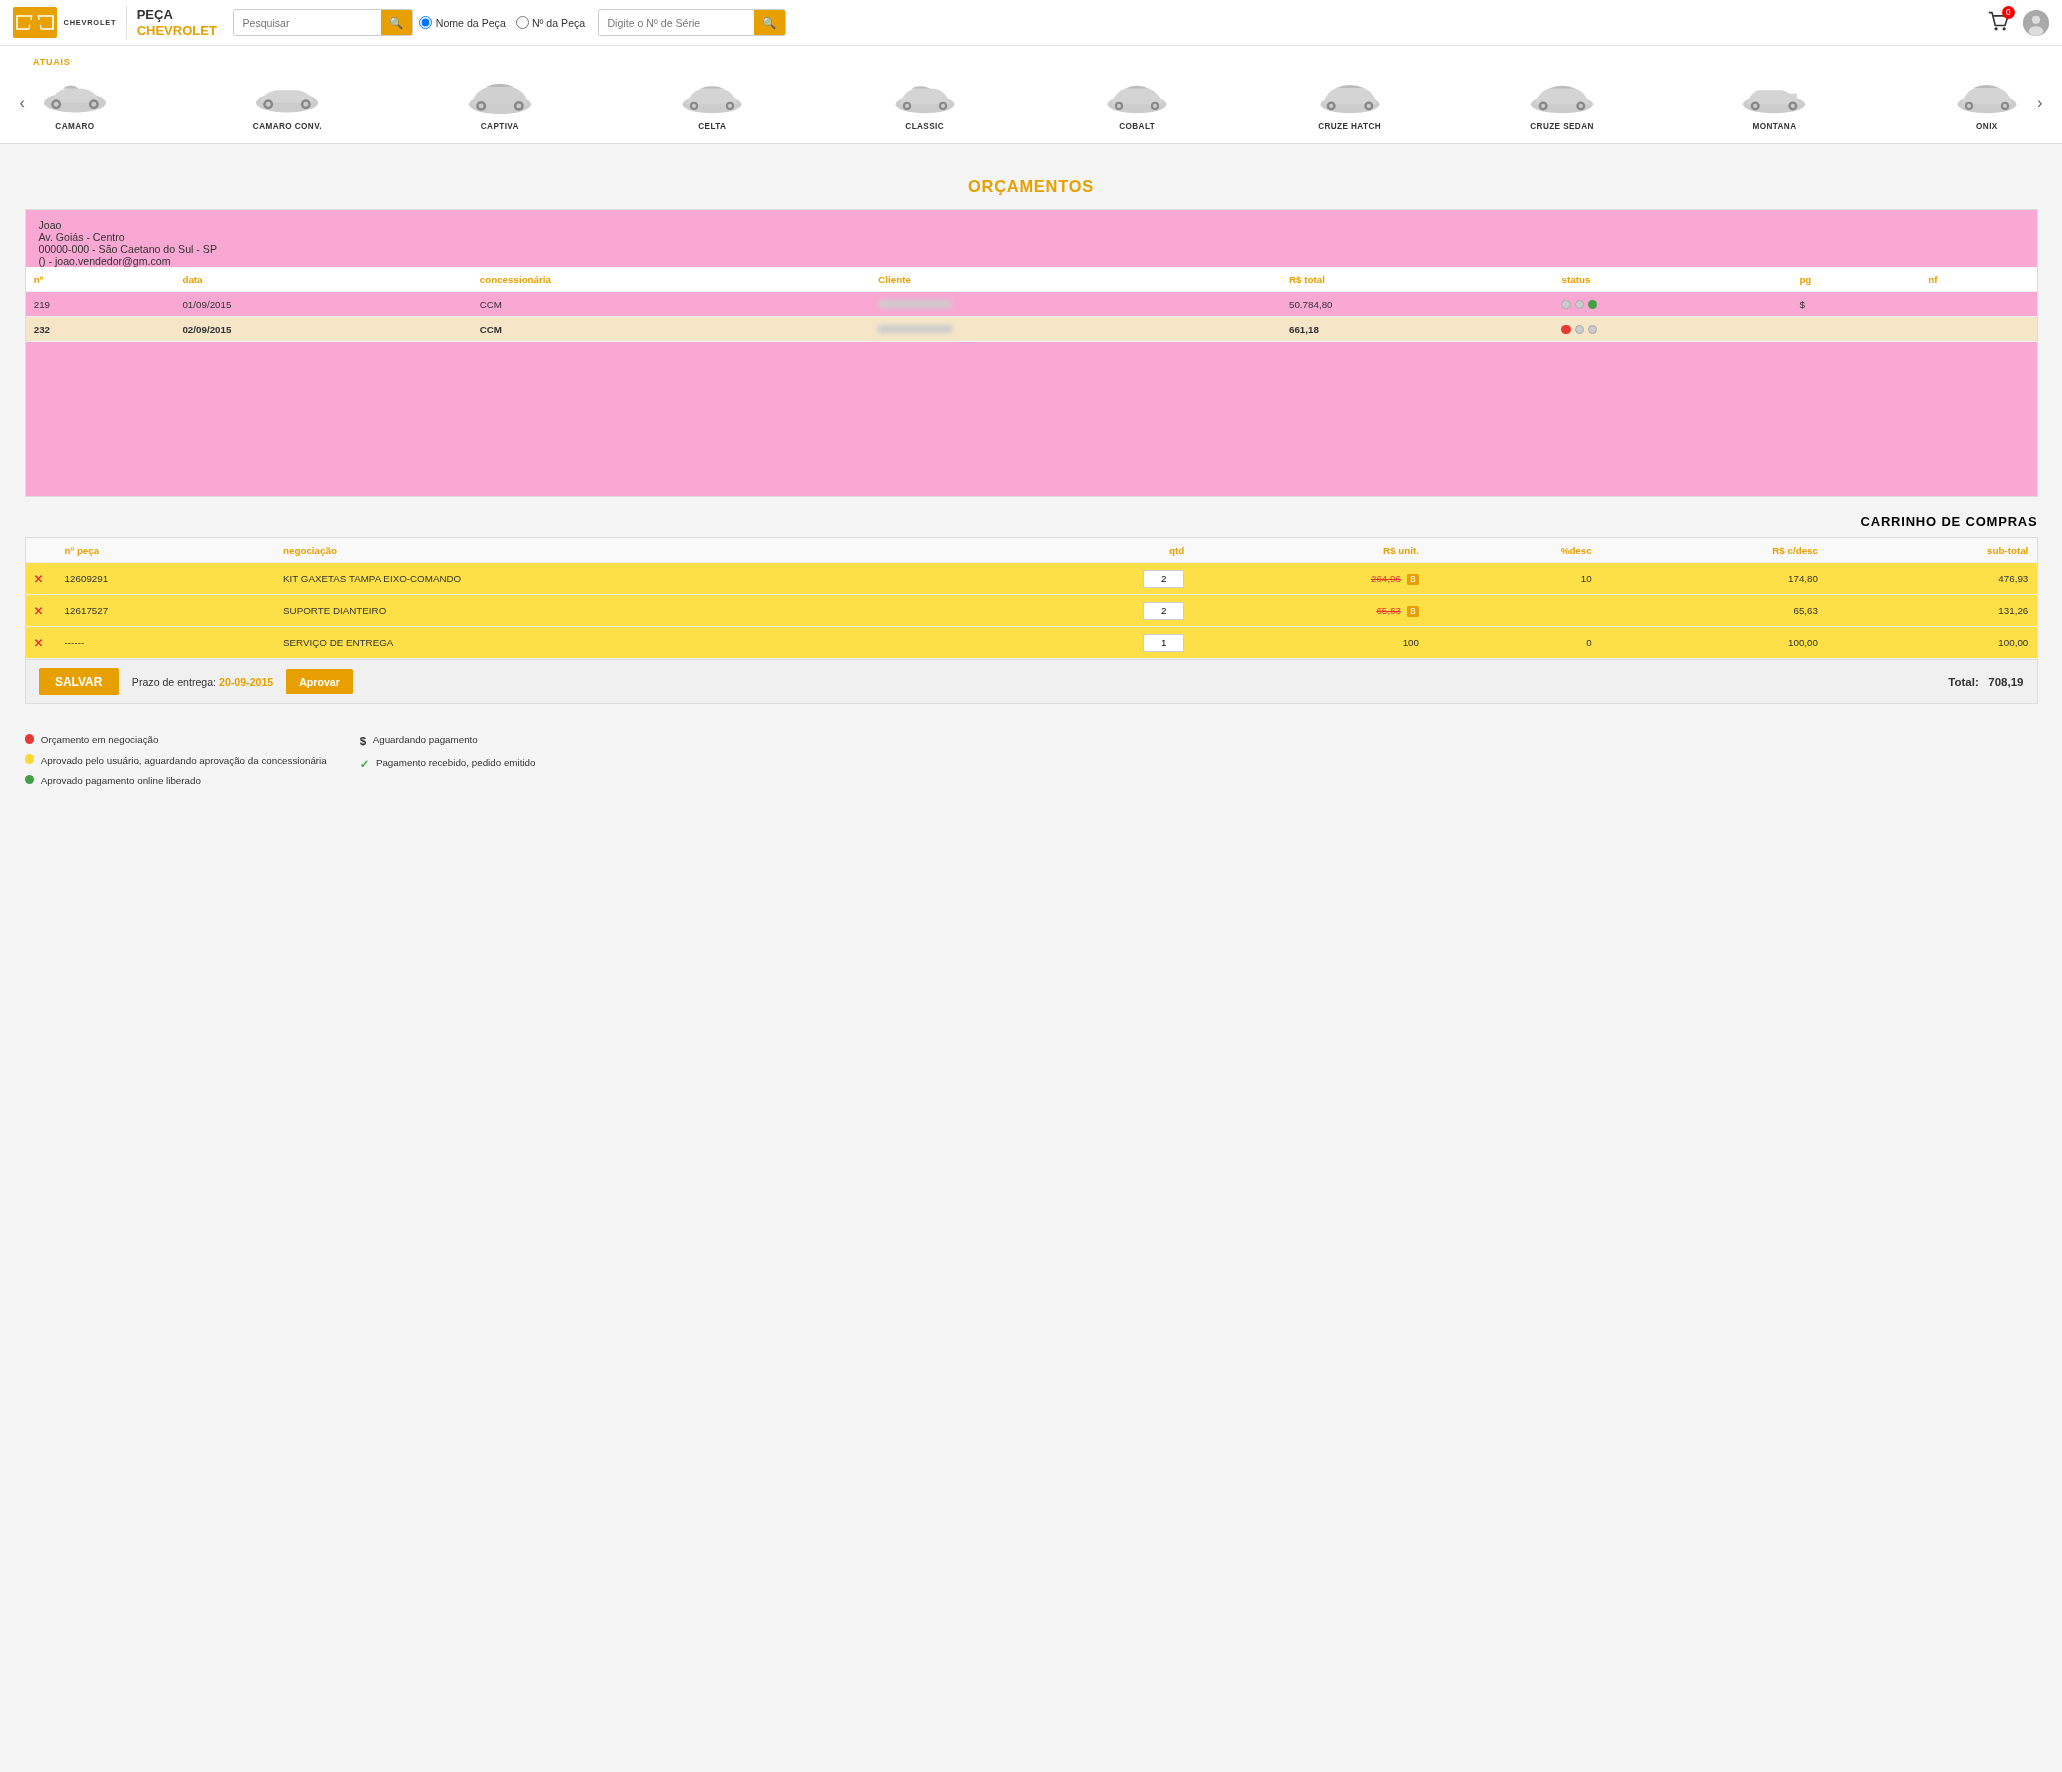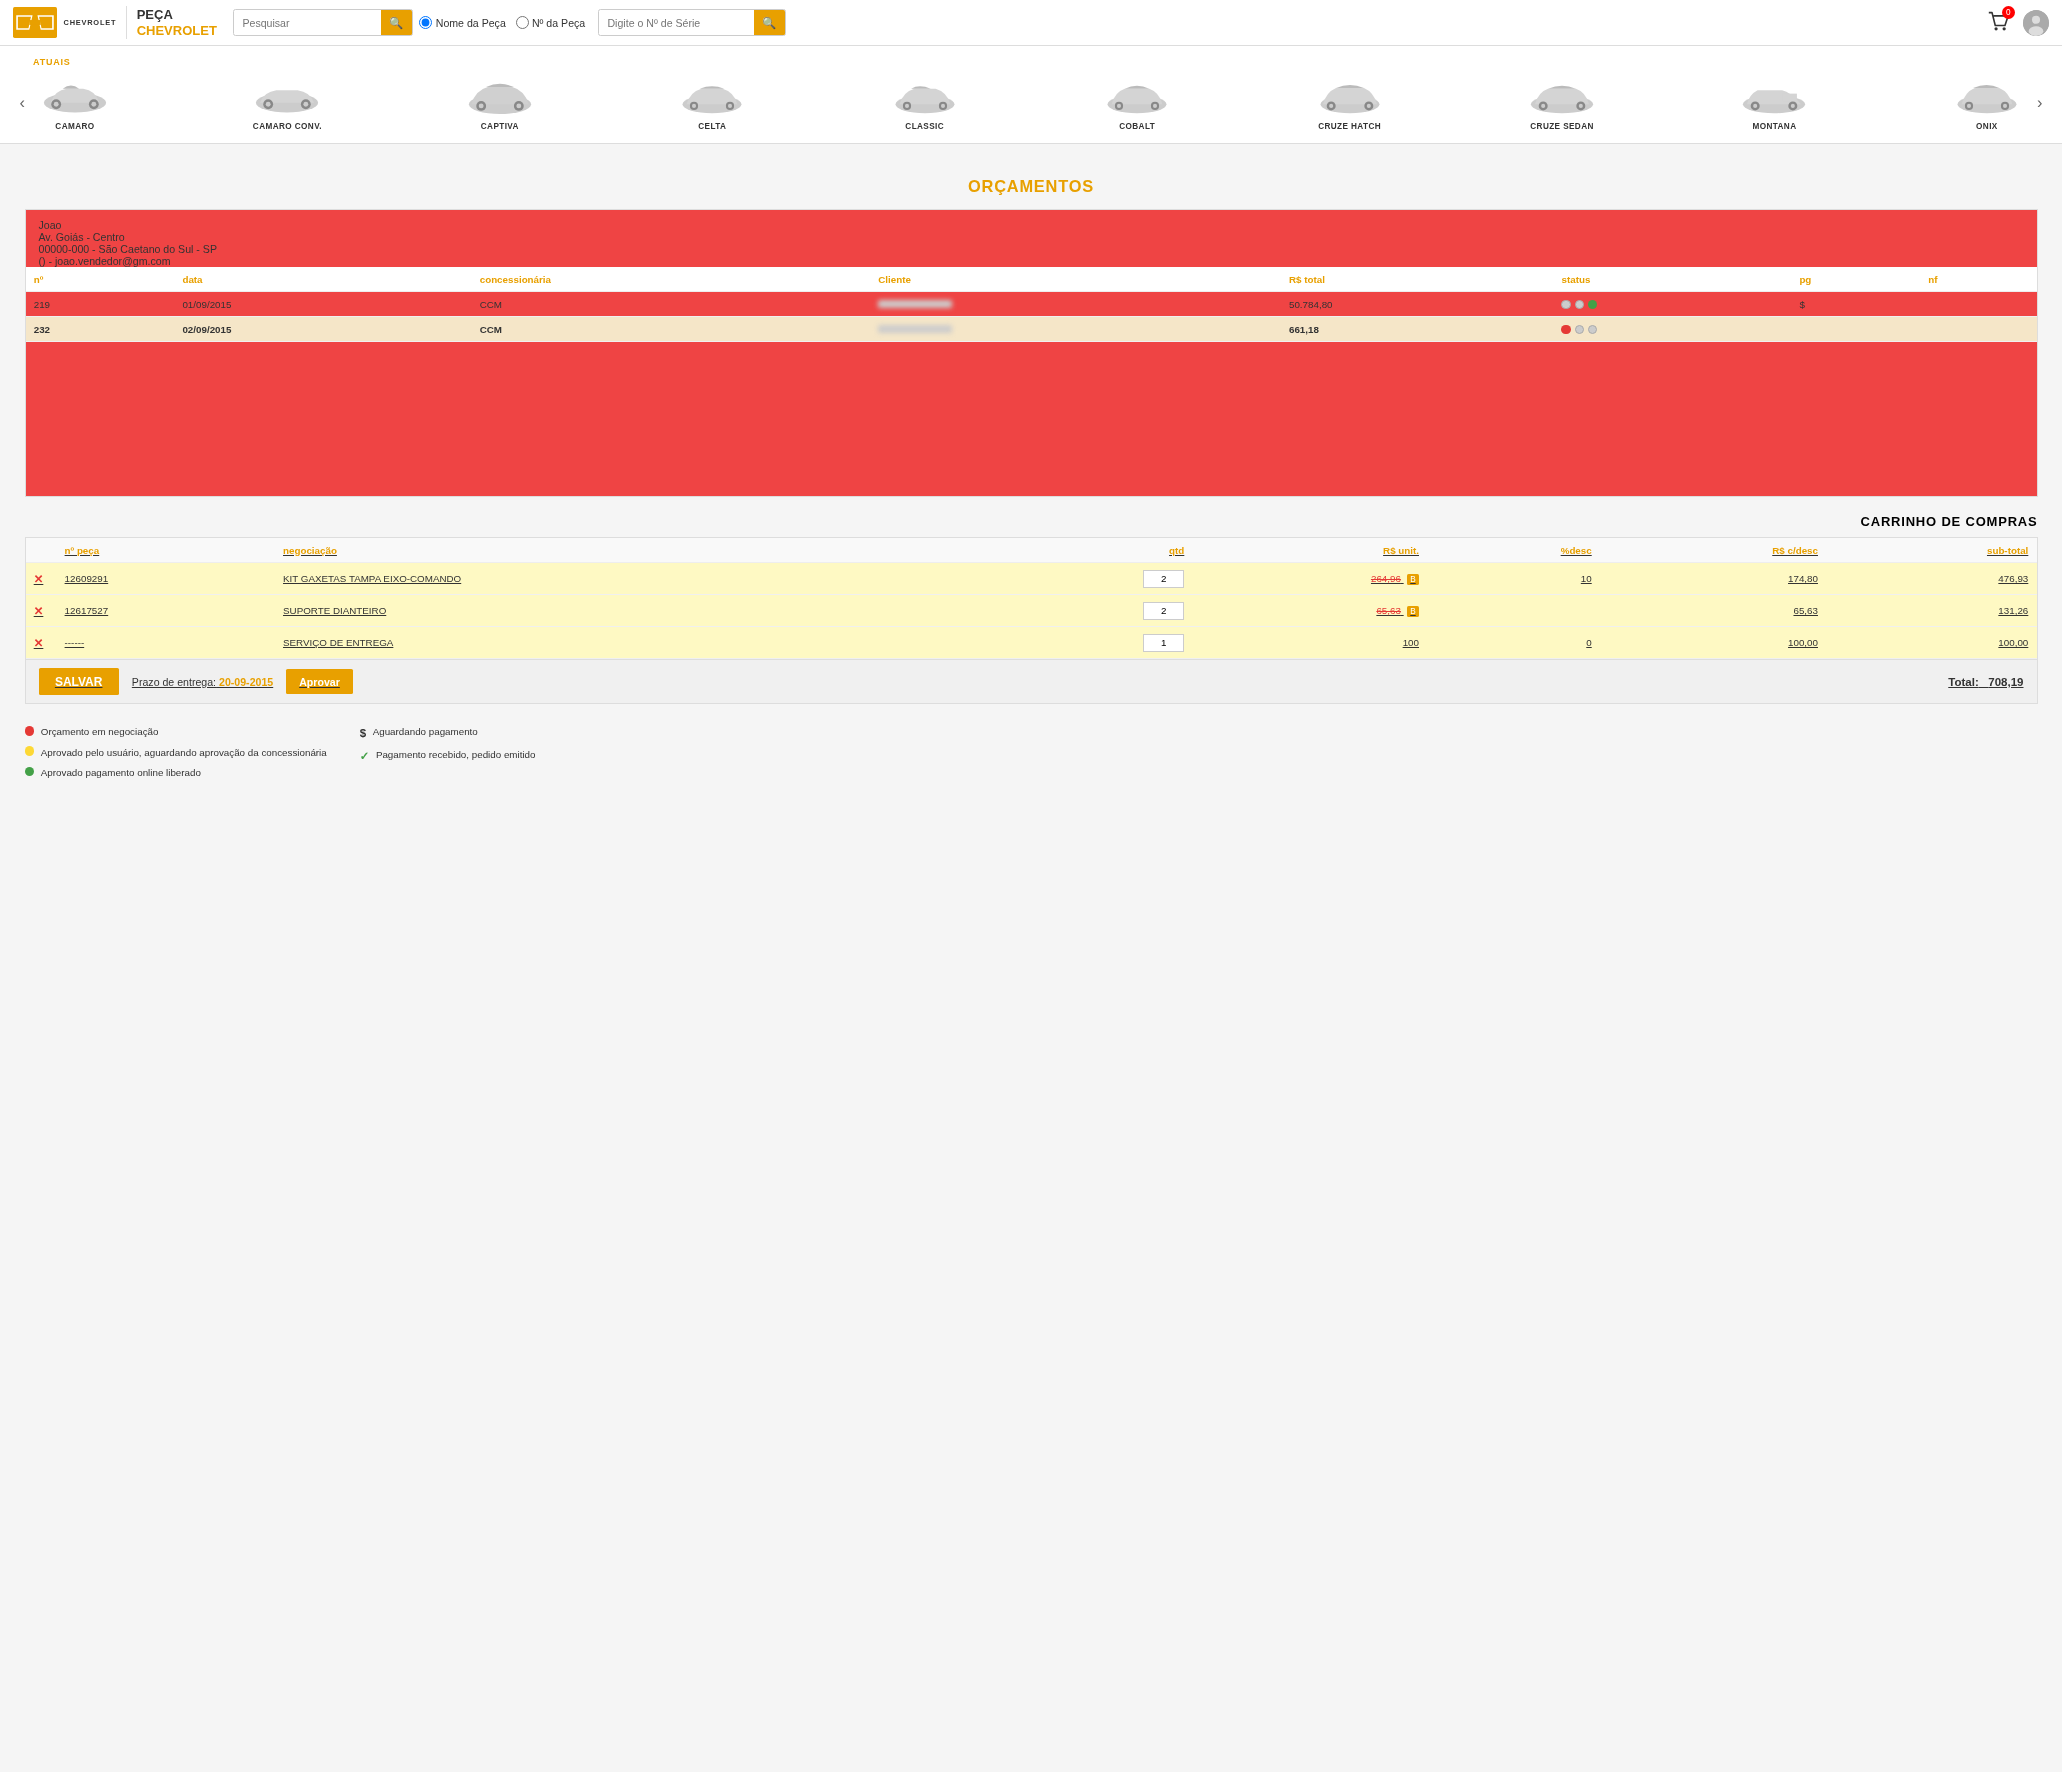--- a/index.html
+++ b/index.html
@@ -45,38 +45,38 @@
     .orcamentos-table td { padding: 6.5px 8.2px; font-size: 9.8px; border-bottom: 0.8px solid #f0f0f0; }
     .orcamentos-table tr.highlighted { background: #f5e6c8; }
     .orcamentos-table tr.highlighted td { font-weight: bold; }
 
     .status-dots { display: flex; gap: 3.3px; align-items: center; }
     .dot { width: 9.8px; height: 9.8px; border-radius: 50%; }
     .dot-red { background: #e53935; }
     .dot-green { background: #43a047; }
     .dot-gray { background: #ccc; border: 0.8px solid #aaa; }
 
-    .orcamentos-box { border: 0.8px solid #ddd; background: #ef4444; margin-bottom: 16.4px; }
+    .orcamentos-box { border: 0.8px solid #ddd; background: #f9a8d4; margin-bottom: 16.4px; }
     .orcamentos-inner { min-height: 229px; }
 
     
     .carrinho-title { text-align: right; font-size: 13px; font-weight: bold; color: #000000; margin: 13px 0 8.2px; letter-spacing: 0.8px; }
 
     .carrinho-table { width: 100%; border-collapse: collapse; }
     .carrinho-table thead tr { background: #f9f9f9; }
     .carrinho-table th { padding: 6.5px 8.2px; text-align: left; font-weight: bold; color: #e8a000; font-size: 9.8px; border-bottom: 0.8px solid #eee; }
     .carrinho-table th.right { text-align: right; }
     .carrinho-table td { padding: 6.5px 8.2px; font-size: 9.8px; border-bottom: 0.8px solid #f0f0f0; vertical-align: middle; }
     .carrinho-table td.right { text-align: right; }
 
     .remove-btn { color: #e53935; font-weight: bold; cursor: pointer; font-size: 11.5px; margin-right: 4.9px; }
     .qty-input { width: 41px; border: 0.8px solid #ccc; padding: 2.5px 4.9px; text-align: center; font-size: 9.8px; }
     .price-b { background: #e8a000; color: white; font-size: 8.2px; padding: 0.8px 3.3px; border-radius: 1.6px; margin-left: 3.3px; }
 
-    .carrinho-box { border: 0.8px solid #ddd; background: #fef9c3; margin-bottom: 8px; text-decoration: underline; }
+    .carrinho-box { border: 0.8px solid #ddd; background: #fde047; margin-bottom: 16px; }
     .carrinho-inner { min-height: 98px; }
 
     .carrinho-footer { background: #f0f0f0; padding: 8.2px 13px; display: flex; align-items: center; gap: 13px; border-top: 0.8px solid #ddd; }
     .save-btn { background: #e8a000; color: white; border: none; padding: 6.5px 16.4px; font-size: 12px; font-weight: bold; cursor: pointer; border-radius: 1.6px; }
     .prazo-text { font-size: 10.6px; color: #333; }
     .prazo-date { color: #e8a000; font-weight: bold; }
     .approve-btn { background: #e8a000; color: white; border: none; padding: 6.5px 13px; font-size: 10.6px; font-weight: bold; cursor: pointer; border-radius: 1.6px; }
     .total-area { margin-left: auto; font-size: 11.5px; font-weight: bold; color: #333; }
 
     

